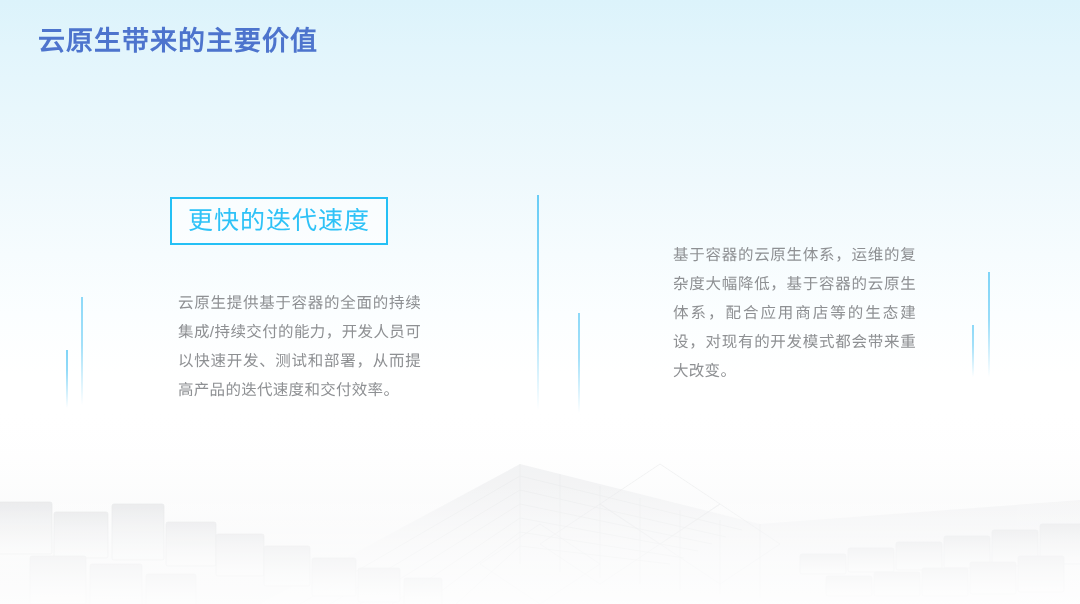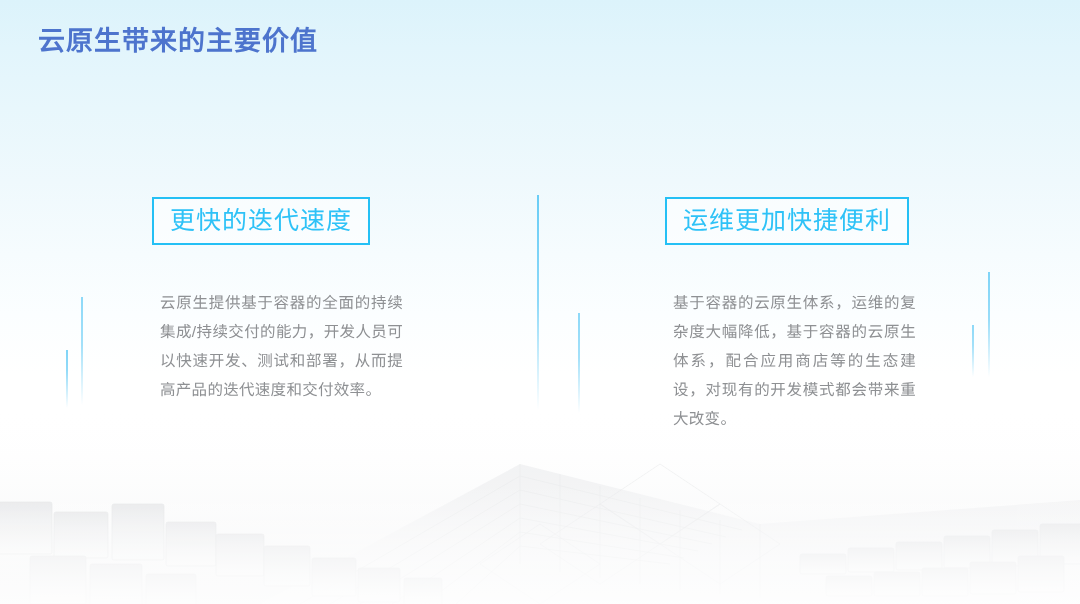--- a/index.html
+++ b/index.html
@@ -71,21 +71,21 @@
     position: absolute;
     width: 2px;
     pointer-events: none;
   }
 
   
   .column {
     position: absolute;
     top: 197px;
   }
-  .col-left  { left: 152px; width: 248px; }
+  .col-left  { left: 170px; width: 248px; }
   .col-right { left: 665px; width: 248px; }
 
   .heading-box {
     display: inline-block;
     box-sizing: border-box;
     border: 2px solid #24c0f5;
     background: rgba(255,255,255,0.55);
     padding: 6px 16px 8px 16px;
     font-size: 25px;
     font-weight: normal;
@@ -198,17 +198,16 @@
   <div class="vline" style="left:578px; top:313px; height:100px; background:linear-gradient(to bottom,#8dd9f8 0%,rgba(141,217,248,0.8) 45%,rgba(141,217,248,0) 100%);"></div>
   <div class="vline" style="left:972px; top:325px; height:52px;  background:linear-gradient(to bottom,#8dd9f8 0%,rgba(141,217,248,0.8) 40%,rgba(141,217,248,0) 100%);"></div>
   <div class="vline" style="left:988px; top:272px; height:105px; background:linear-gradient(to bottom,#7fd4f7 0%,rgba(127,212,247,0.8) 45%,rgba(127,212,247,0) 100%);"></div>
 
   <div class="column col-left">
     <div class="heading-box">更快的迭代速度</div>
     <div class="body-text">云原生提供基于容器的全面的持续集成/持续交付的能力，开发人员可以快速开发、测试和部署，从而提高产品的迭代速度和交付效率。</div>
   </div>
 
   <div class="column col-right">
-    <div class="heading-box">运维更加快捷便利</div>
     <div class="body-text">基于容器的云原生体系，运维的复杂度大幅降低，基于容器的云原生体系，配合应用商店等的生态建设，对现有的开发模式都会带来重大改变。</div>
   </div>
 
 </div>
 
 </body></html>

